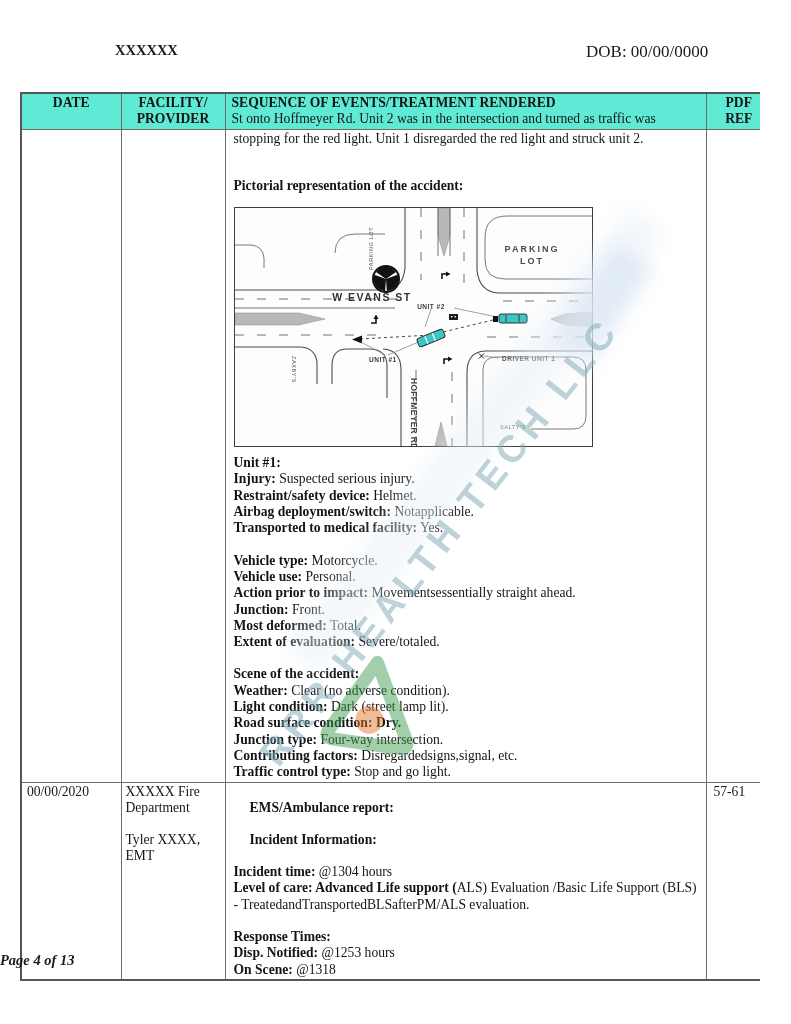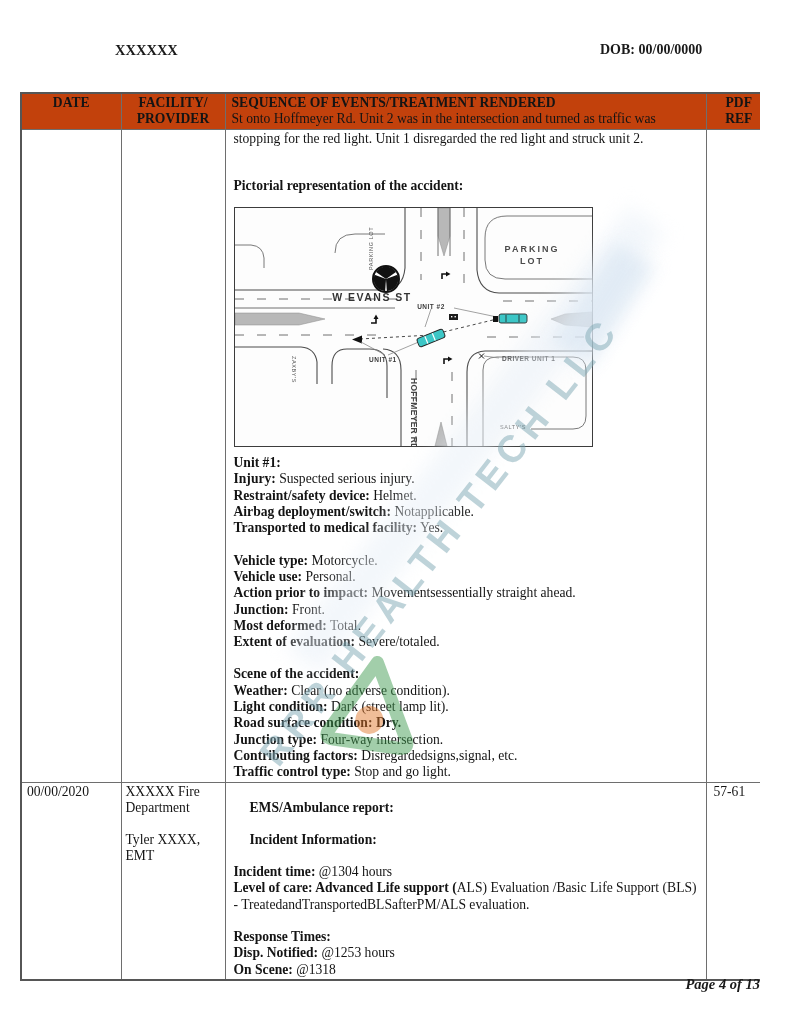--- a/index.html
+++ b/index.html
@@ -22,38 +22,38 @@
   .wm-text {
     position:absolute; left:150px; top:520px; width:580px; text-align:center;
     font-family:"Liberation Sans", sans-serif; font-size:38px; font-weight:600;
     letter-spacing:6px; color:rgba(126,168,180,0.5); white-space:nowrap;
     transform:rotate(-52deg); transform-origin:center;
   }
 
   
   .doc-header { position:absolute; top:42px; left:0; width:100%; height:20px; z-index:1; }
   .doc-name  { position:absolute; left:115px; font-weight:bold; font-size:14.5px; }
-  .doc-dob   { position:absolute; left:600px; font-weight:bold; font-size:14px; }
+  .doc-dob   { position:absolute; left:586px; font-weight:normal; font-size:17px; }
 
   
   .record-table {
     position:absolute; left:20px; top:92px; width:751px; z-index:1;
     border-collapse:collapse; table-layout:fixed;
     font-size:13.6px; line-height:16.3px; color:#141414;
   }
   .record-table col.c-date { width:100px; }
   .record-table col.c-fac  { width:104px; }
   .record-table col.c-seq  { width:481px; }
   .record-table col.c-pdf  { width:66px; }
   .record-table th, .record-table td {
     border:1px solid #6e6e6e; vertical-align:top; padding:1px 6px;
     font-weight:normal; text-align:left; overflow:hidden;
   }
   .record-table { border:2px solid #565656; }
-  .record-table thead th { background:#c2410c; }
+  .record-table thead th { background:#5eead4; }
   th.h-center { text-align:center; font-weight:bold; }
   .seq-title { font-weight:bold; }
   .seq-cont  { font-weight:normal; }
   .kv { margin:0; }
   .kv b { font-weight:bold; }
   .kv .bold-val { font-weight:bold; }
   .intro-line { margin:0; }
   .pictorial-head { font-weight:bold; margin:31px 0 0 0; }
   .diagram-wrap { margin-top:13px; width:357px; height:238px; }
   svg.diagram { display:block; width:357px; height:238px; border:1px solid #3c3c3c; background:#fdfdfd; }
@@ -72,22 +72,22 @@
 
   
   .lot-big    { font:600 9px "Liberation Sans", sans-serif; letter-spacing:2px; fill:#4a4a4a; }
   .lot-small  { font:400 5.5px "Liberation Sans", sans-serif; letter-spacing:.6px; fill:#555; }
   .street-main{ font:700 10.5px "Liberation Sans", sans-serif; letter-spacing:1.5px; fill:#333; }
   .street-v   { font:700 8.5px "Liberation Sans", sans-serif; letter-spacing:.3px; fill:#444; }
   .unit-lbl   { font:600 6.5px "Liberation Sans", sans-serif; letter-spacing:.5px; fill:#3a3a3a; }
 
   
   .page-footer {
-    position:absolute; top:952px; left:0; width:100%; text-align:right; z-index:1;
-    font-weight:bold; font-style:italic; font-size:14.5px;margin-top:24px;
+    position:absolute; top:952px; left:0; width:100%; text-align:left; z-index:1;
+    font-weight:bold; font-style:italic; font-size:14.5px;
   }
 </style>
 </head>
 <body>
 
 <div class="page">
 
   <div class="doc-header">
     <span class="doc-name">XXXXXX</span>
     <span class="doc-dob">DOB: 00/00/0000</span>

